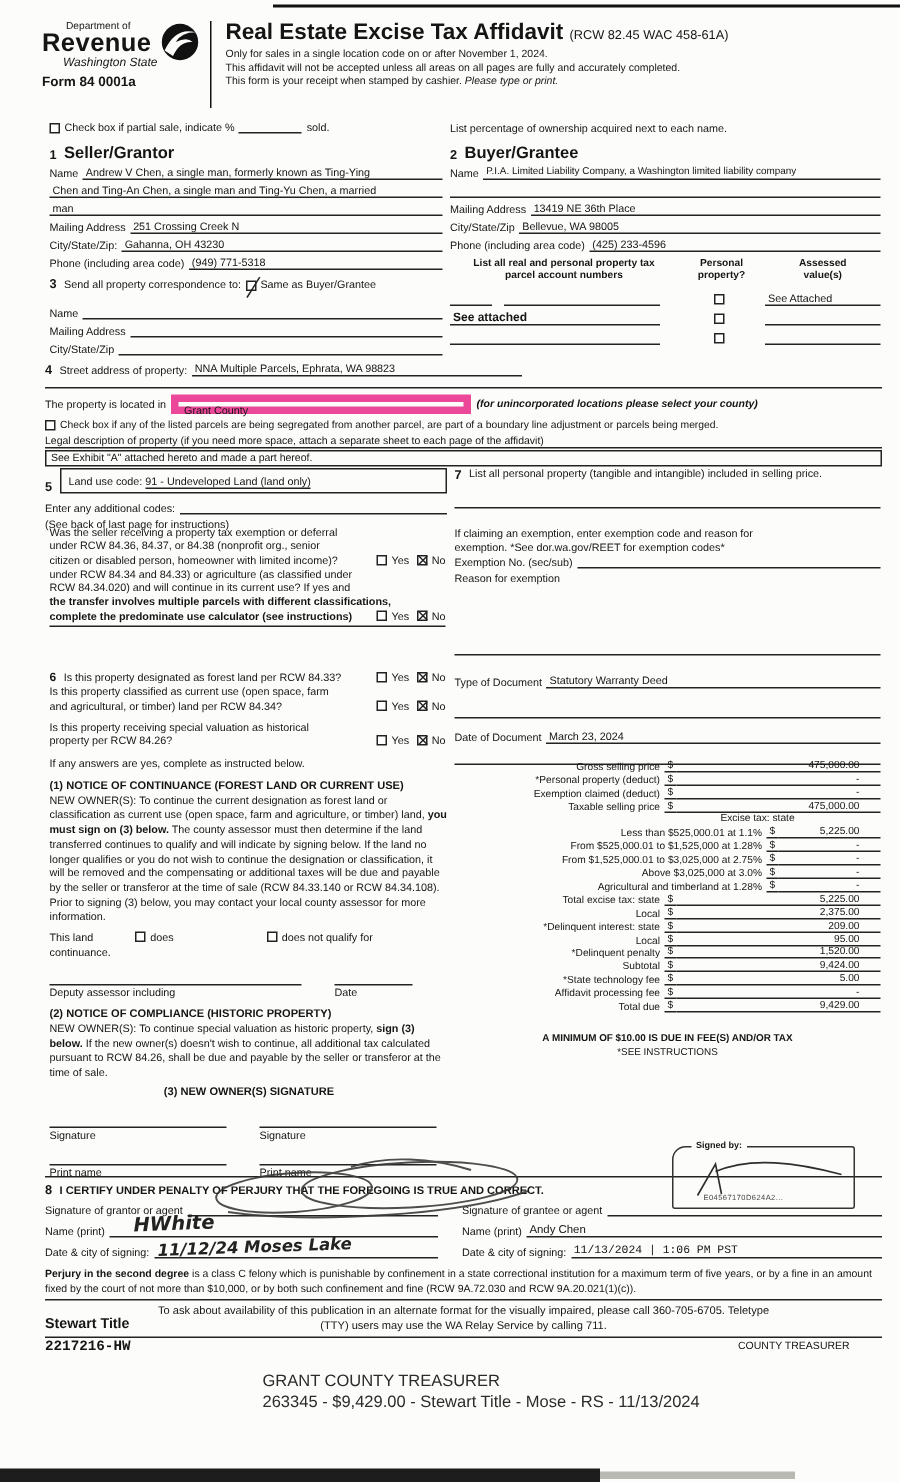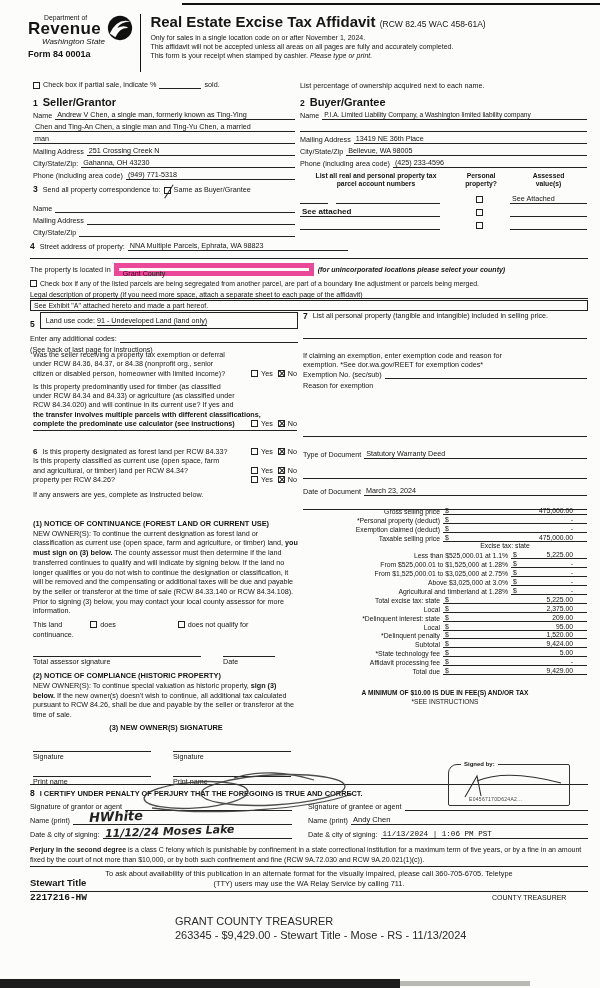--- a/index.html
+++ b/index.html
@@ -269,41 +269,41 @@
   </div>
 
   <div class="abs" style="left:33px;top:350px;width:264px;line-height:9.3px;">
 
     <div>Was the seller receiving a property tax exemption or deferral</div>
     <div>under RCW 84.36, 84.37, or 84.38 (nonprofit org., senior</div>
     <div class="row">
         <span>citizen or disabled person, homeowner with limited income)?</span>
       <span class="yn"><span class="cb"></span><span>Yes</span><span class="cb cb-x"></span><span>No</span></span>
     </div>
-    <div style="margin-top:4px;">Is this property predominantly used for timber (as classified</div>
     <div>under RCW 84.34 and 84.33) or agriculture (as classified under</div>
     <div>RCW 84.34.020) and will continue in its current use? If yes and</div>
     <div class="b">the transfer involves multiple parcels with different classifications,</div>
     <div class="row u" style="padding-bottom:2px;">
         <span class="b">complete the predominate use calculator (see instructions)</span>
       <span class="yn"><span class="cb"></span><span>Yes</span><span class="cb cb-x"></span><span>No</span></span>
     </div>
   </div>
 
   <div class="abs" style="left:33px;top:447px;width:264px;line-height:9.3px;">
     <div class="row">
         <span class="sec-n" style="font-size:8px;">6</span>
         <span>Is this property designated as forest land per RCW 84.33?</span>
       <span class="yn"><span class="cb"></span><span>Yes</span><span class="cb cb-x"></span><span>No</span></span>
     </div>
     <div>Is this property classified as current use (open space, farm</div>
     <div class="row">
         <span>and agricultural, or timber) land per RCW 84.34?</span>
       <span class="yn"><span class="cb"></span><span>Yes</span><span class="cb cb-x"></span><span>No</span></span>
     </div>
+    <div style="margin-top:5px;">Is this property receiving special valuation as historical</div>
     <div class="row">
         <span>property per RCW 84.26?</span>
       <span class="yn"><span class="cb"></span><span>Yes</span><span class="cb cb-x"></span><span>No</span></span>
     </div>
     <div style="margin-top:6px;">If any answers are yes, complete as instructed below.</div>
   </div>
 
   <div class="abs" style="left:303px;top:449px;width:284px;">
     <div class="row">
         <span class="lab">Type of Document</span>
@@ -420,21 +420,21 @@
       <span>This land</span>
       <span style="margin-left:28px;"><span class="cb"></span><span>does</span></span>
       <span style="margin-left:62px;"><span class="cb"></span><span>does not  qualify for</span></span>
     </div>
     <div>continuance.</div>
     <div class="row" style="margin-top:9px;">
       <span class="u" style="width:168px;height:9px;"></span>
       <span class="u" style="width:52px;height:9px;margin-left:22px;"></span>
     </div>
     <div class="row">
-        <span style="width:168px;">Total assessor signature</span>
+        <span style="width:168px;">Deputy assessor including</span>
         <span style="margin-left:22px;">Date</span>
       </div>
     <div class="b" style="font-size:7.4px;margin-top:4px;">(2) NOTICE OF COMPLIANCE (HISTORIC PROPERTY)</div>
     <div><span>NEW OWNER(S): To continue special valuation as historic property, </span><span class="b">sign (3) below.</span><span> If the new owner(s) doesn't wish to continue, all additional tax calculated pursuant to RCW 84.26, shall be due and payable by the seller or transferor at the time of sale.</span></div>
     <div class="b" style="text-align:center;margin-top:3px;font-size:7.4px;">(3) NEW OWNER(S) SIGNATURE</div>
     <div class="row" style="margin-top:11px;">
       <span class="u" style="width:118px;height:9px;"></span>
       <span class="u" style="width:118px;height:9px;margin-left:22px;"></span>
     </div>
     <div class="row">

